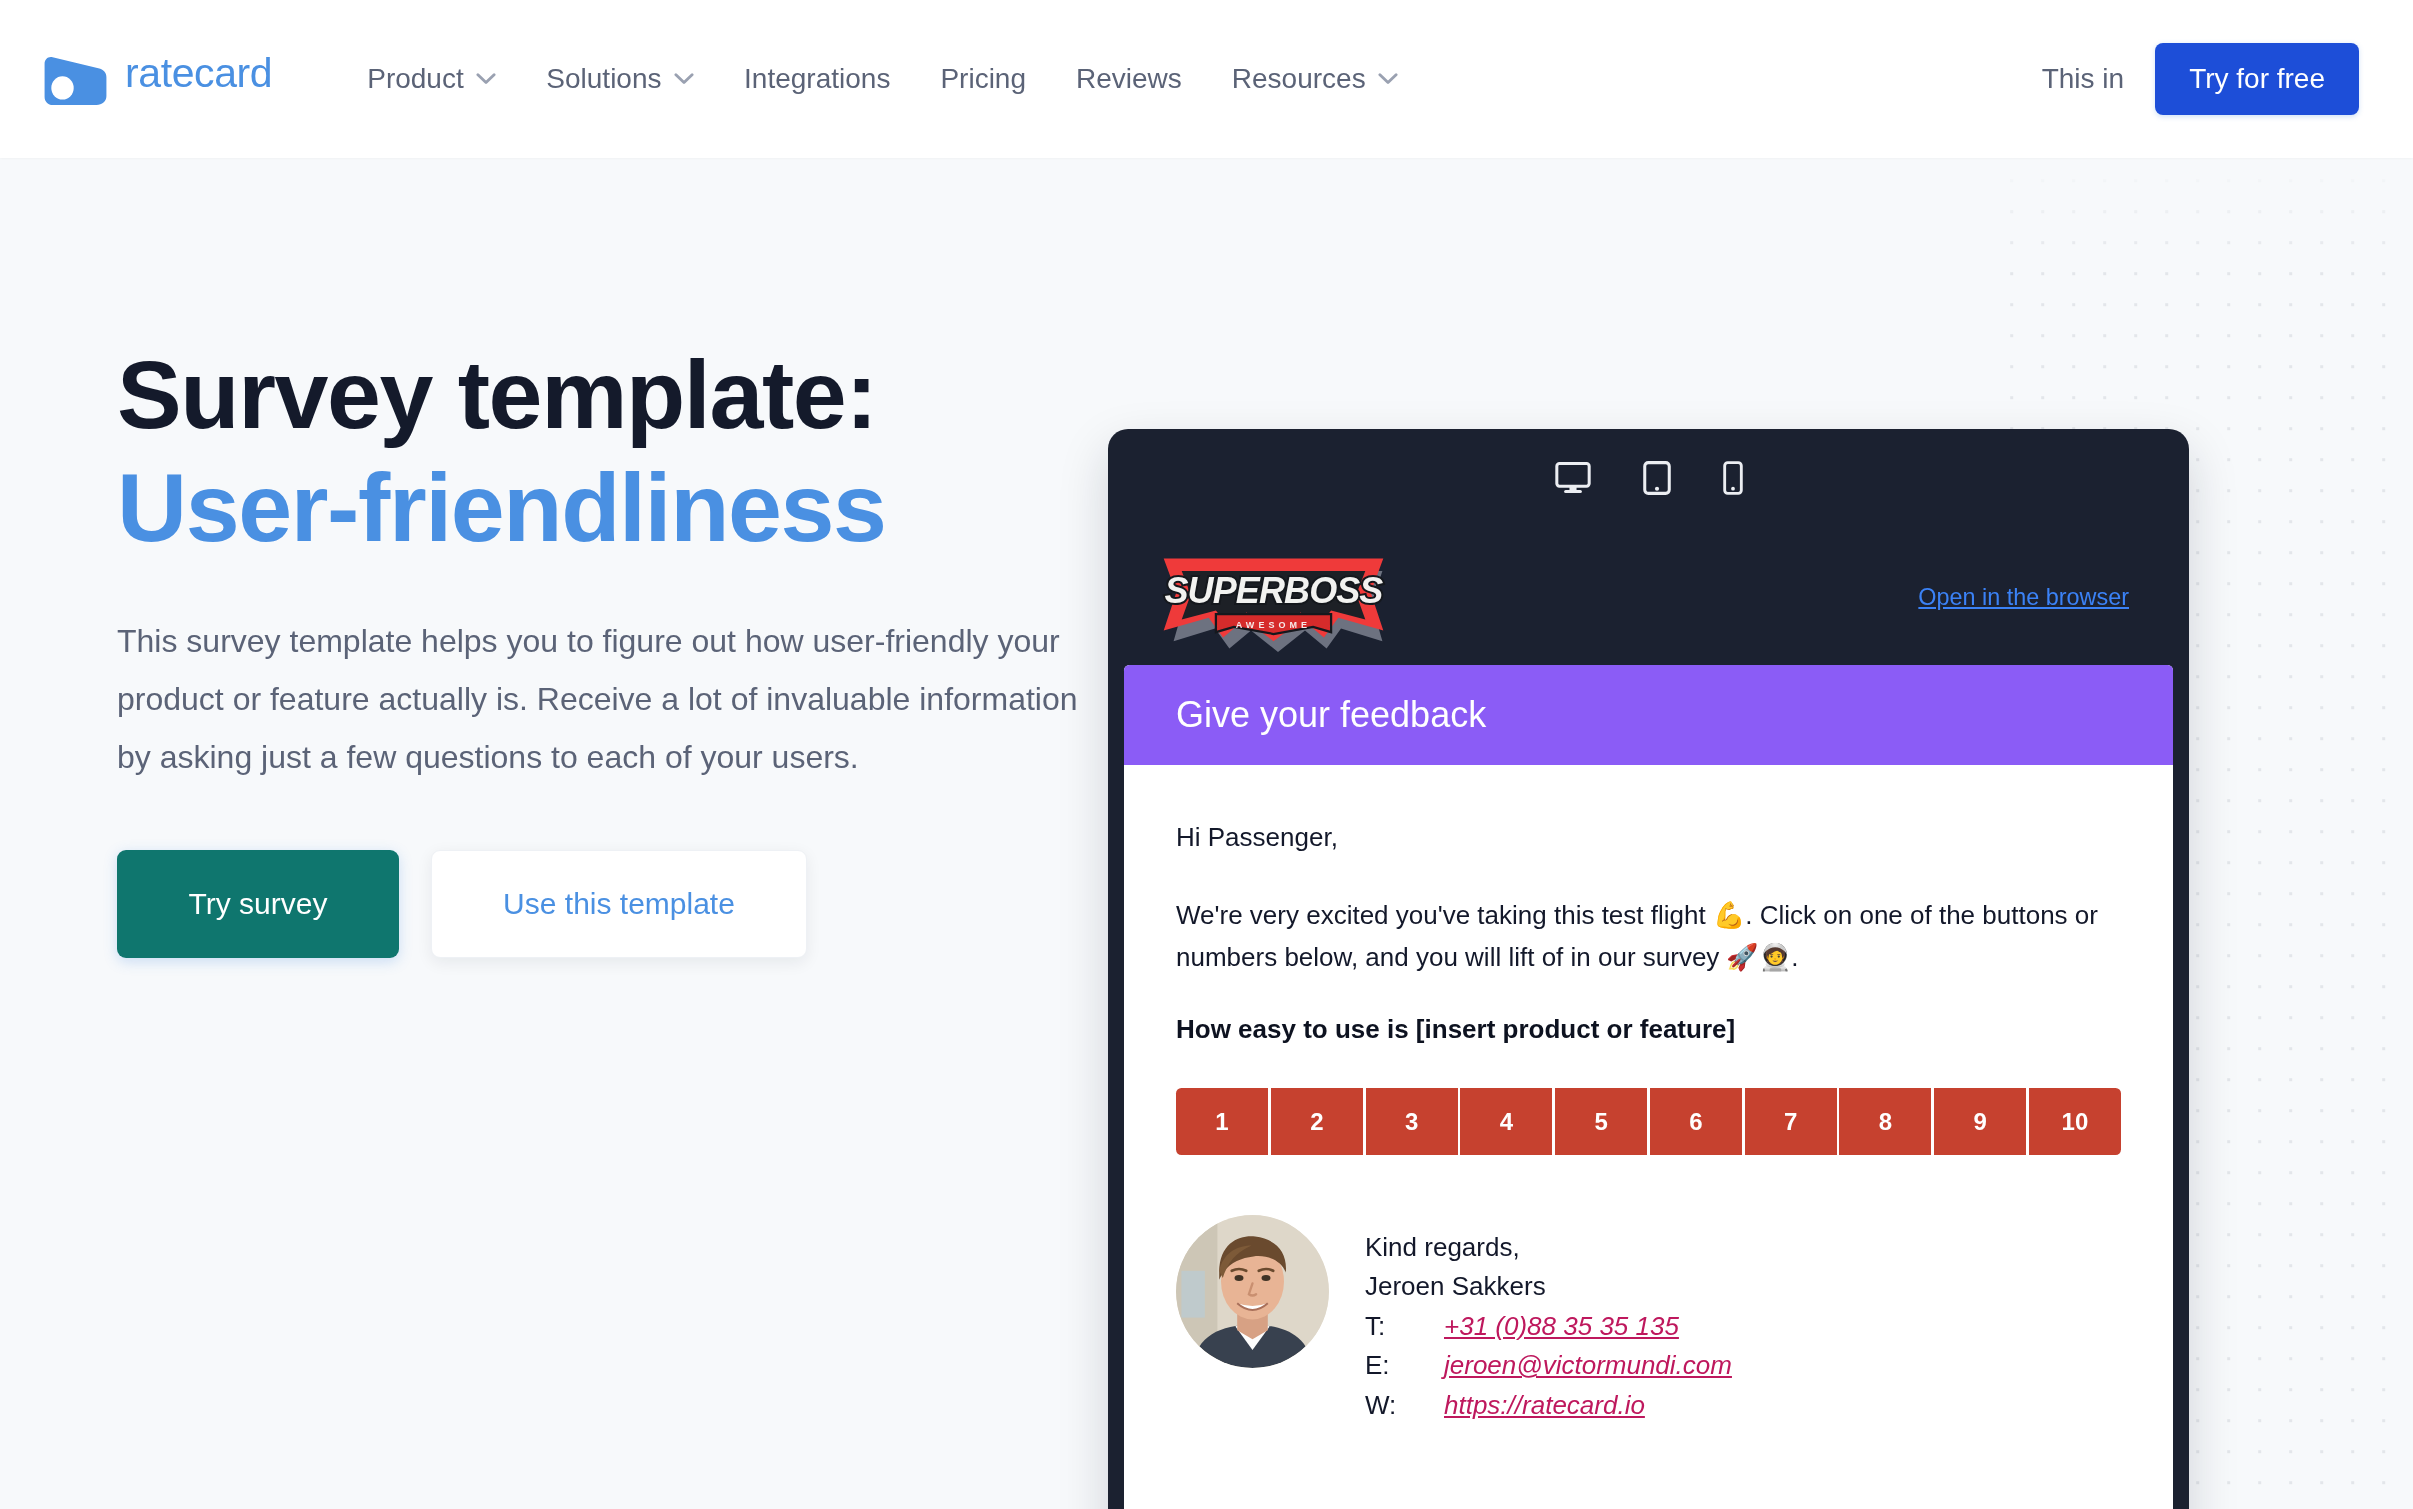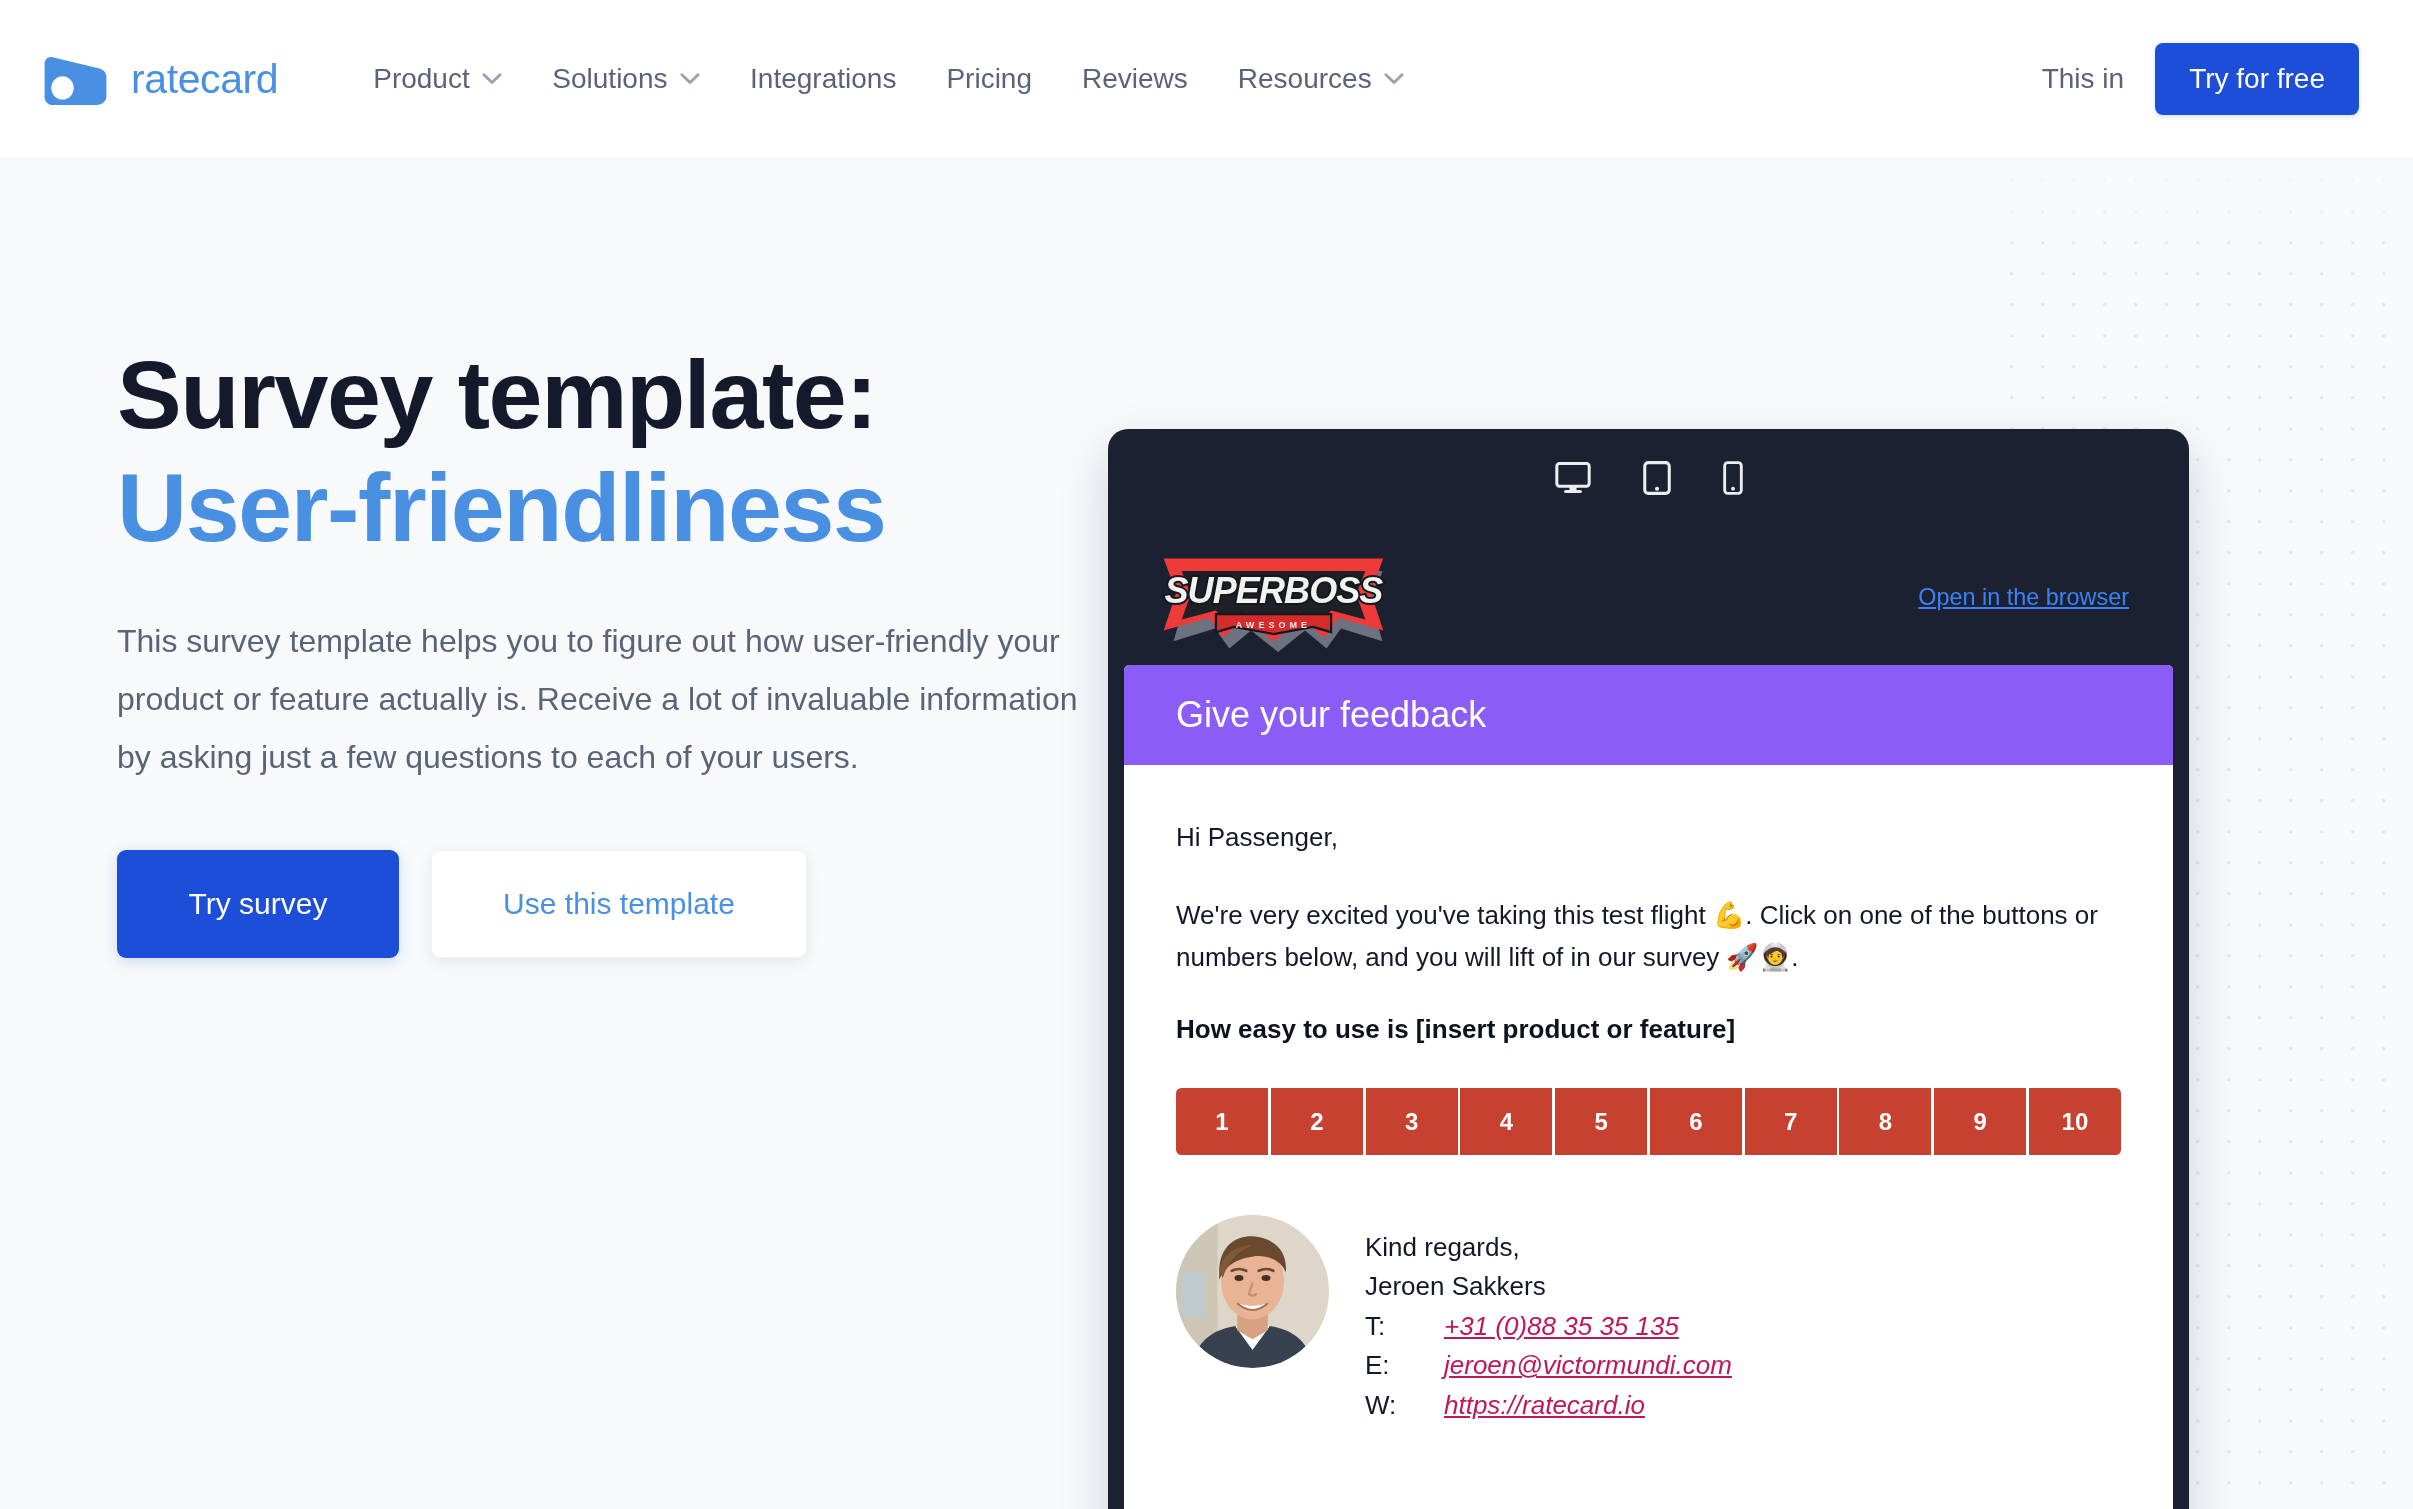--- a/index.html
+++ b/index.html
@@ -40,22 +40,22 @@
     height: 158px;
     background: #ffffff;
     display: flex;
     align-items: center;
     padding: 0 54px 0 41px;
     box-shadow: 0 0.9px 2.7px rgba(16,24,40,0.06);
   }
 
   .brand {
     display: flex;
-    align-items: center;
-    gap: 21px;
+    align-items: flex-start;
+    gap: 15px;
     margin-right: 70px;
   }
 
   .brand-mark {
     width: 69px;
     height: 56px;
     position: relative;
     flex: none;
   }
   .brand-mark svg { display: block; width: 69px; height: 56px; }
@@ -154,21 +154,21 @@
     color: #5b6377;
     max-width: 1015px;
   }
 
   .hero-actions {
     margin-top: 63px;
     display: flex;
     gap: 32px;
   }
   .btn-primary {
-    background: #1d4ed8;
+    background: #0f766e;
     color: #fff;
     font-size: 30px;
     border: none;
     border-radius: 9px;
     width: 282px;
     height: 108px;
     cursor: pointer;
     font-family: inherit;
     box-shadow: 0 3.6px 12.6px rgba(74,144,226,0.25);
   }

